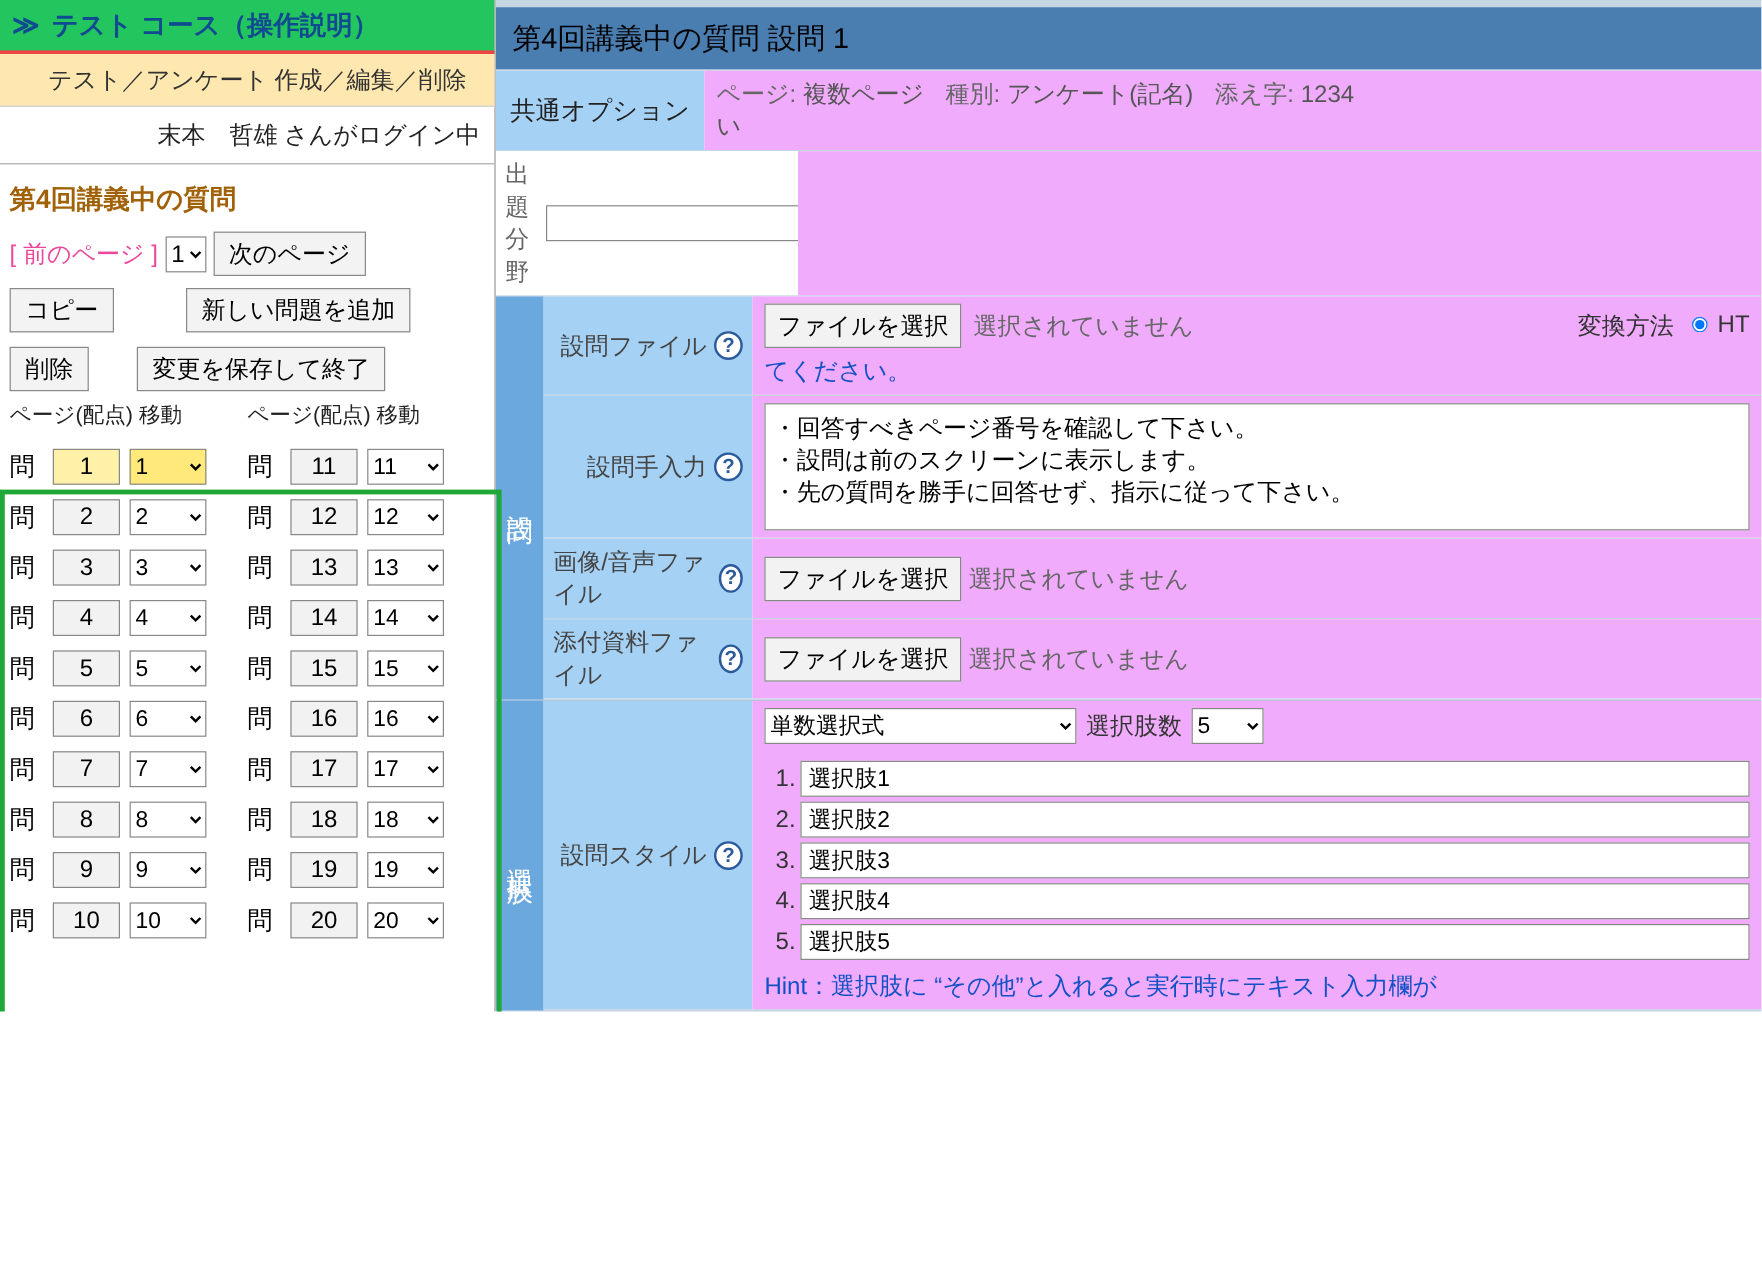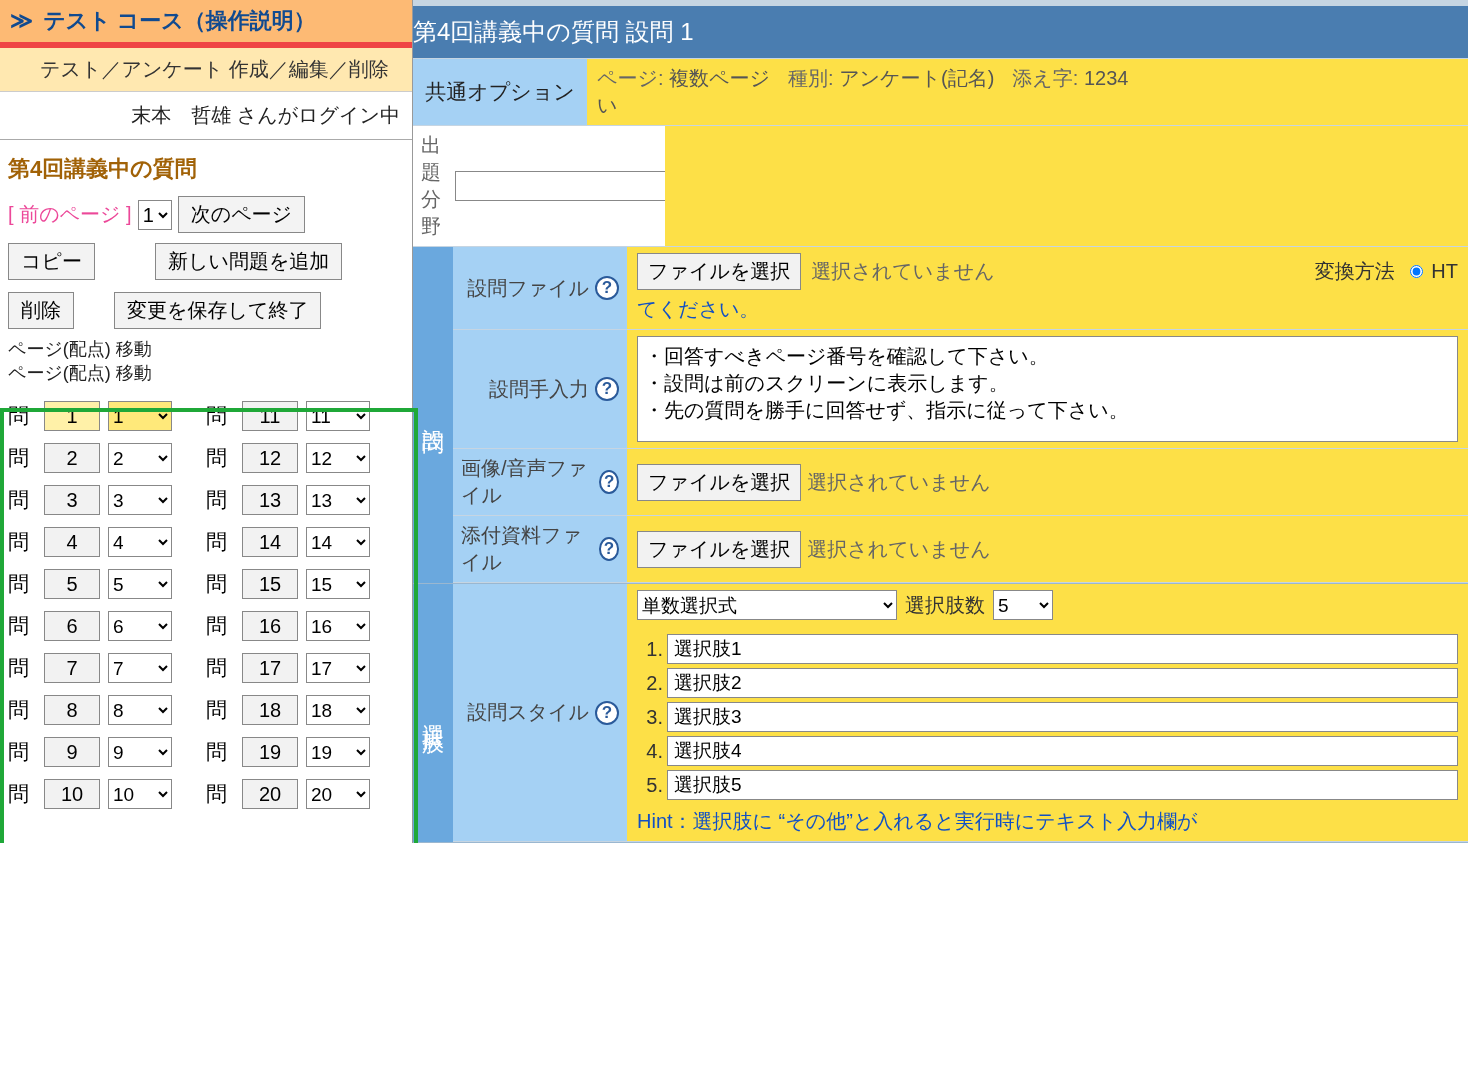--- a/index.html
+++ b/index.html
@@ -11,26 +11,26 @@
     color: #000;
   }
   .container { display: flex; width: 1468px; }
   .left-panel {
     width: 413px;
     background: #fff;
     border-right: 1px solid #999;
     position: relative;
   }
   .course-title {
-    background: #fdba74;
+    background: #22c55e;
     padding: 6px 10px;
     font-weight: bold;
     color: #104a90;
     font-size: 22px;
-    border-bottom: 6px solid #ef4444;
+    border-bottom: 3px solid #ef4444;
   }
   .course-title .arrows { color: #104a90; margin-right: 4px;}
   .breadcrumb {
     background: #ffe8b0;
     padding: 8px 20px 8px 40px;
     font-size: 20px;
     color: #333;
     border-bottom: 1px solid #ccc;
   }
   .login-status {
@@ -57,21 +57,21 @@
   }
   button.ui-btn {
     background:#f3f3f3;
     border:1px solid #888;
     font-size:20px;
     padding:4px 12px;
     cursor:pointer;
   }
   .btn-row { padding:6px 8px; display:flex; gap:60px; }
   .btn-row2 { padding:6px 8px; display:flex; gap:40px; }
-  .col-headers { display:flex; padding:2px 8px; font-size:18px; color:#222;flex-direction:column; }
+  .col-headers { display:flex; padding:2px 8px; font-size:18px; color:#222; }
   .col-headers > div { flex:1; }
   .green-box {
     border: 4px solid #1fa838;
     margin: 0;
     position:absolute;
     left:0; right:-6px;
     top:408px;
     height:474px;
     pointer-events:none;
   }
@@ -92,23 +92,23 @@
     cursor:pointer;
     text-align:center;
   }
   .q-item.current .q-num-btn { background:#fff1a8; }
   .q-sel { width:64px; }
 
   
   .right-panel { flex:1; min-width:0; }
   .page-header {
     background:#4a7db0;
-    color:#ffffff;
+    color:#000000;
     font-size:24px;
-    padding:10px 0;
+    padding:10px 14px;
   }
   .section { display:flex; border-bottom:1px solid #9ab7d0; }
   .section .vlabel {
     width:40px;
     background:#6aa8de;
     color:#fff;
     font-size:22px;
     display:flex;
     align-items:center;
     justify-content:center;
@@ -125,21 +125,21 @@
     font-size:20px;
     display:flex;
     align-items:center;
     justify-content:flex-end;
     gap:6px;
     padding:6px 8px;
   }
   .row.common .label-cell { font-size:21px; justify-content:center; color:#222;}
   .row .val-cell {
     flex:1;
-    background:#fde047;
+    background:#f0abfc;
     padding:6px 10px;
     font-size:20px;
     color:#333;
     display:flex;
     flex-wrap:wrap;
     align-items:center;
     gap:6px;
   }
   .row.common .val-cell { color:#555; }
   .help-icon {

